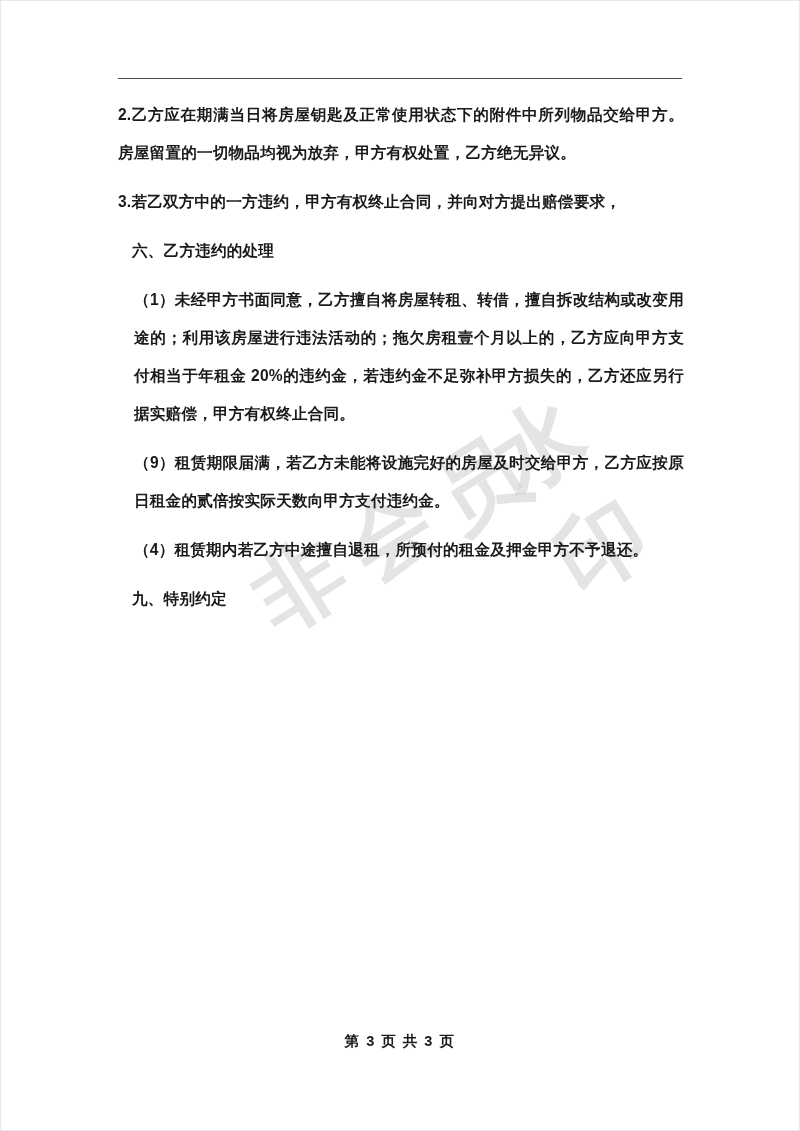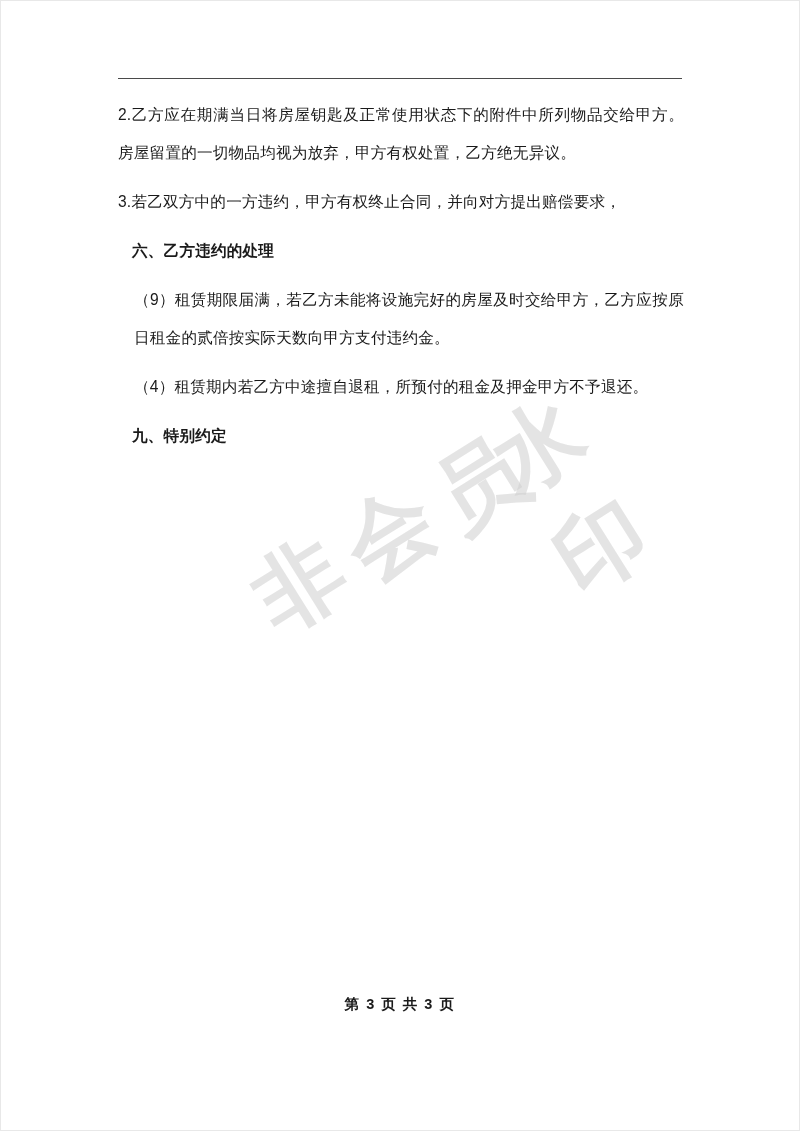--- a/index.html
+++ b/index.html
@@ -42,37 +42,37 @@
     top: 96px;
     width: 566px;
   }
   p {
     margin: 0 0 11px 0;
     font-size: 15.6px;
     line-height: 38px;
     color: #1a1a1a;
     text-align: justify;
     letter-spacing: 0.2px;
-    font-weight: 400;
+    font-weight: 700;
   }
   p.indent {
     text-indent: 0;
     padding-left: 16px;
   }
   p.heading {
     padding-left: 14px;
     font-weight: 700;
   }
   p.tight {
     margin-bottom: 4px;
   }
   .footer {
     position: absolute;
     left: 0;
-    top: 995px;
+    top: 1032px;
     width: 800px;
     text-align: center;
     font-size: 14.5px;
     font-weight: bold;
     color: #1a1a1a;
     letter-spacing: 1.5px;
   }
   
   .watermark {
     position: absolute;
@@ -107,19 +107,20 @@
     <span class="wm1">非</span>
     <span class="wm2">会</span>
     <span class="wm3">员</span>
     <span class="wm4">水印</span>
   </div>
 
   <div class="content">
     <p>2.乙方应在期满当日将房屋钥匙及正常使用状态下的附件中所列物品交给甲方。房屋留置的一切物品均视为放弃，甲方有权处置，乙方绝无异议。</p>
     <p>3.若乙双方中的一方违约，甲方有权终止合同，并向对方提出赔偿要求，</p>
     <p class="heading">六、乙方违约的处理</p>
+    <p class="indent">（1）未经甲方书面同意，乙方擅自将房屋转租、转借，擅自拆改结构或改变用途的；利用该房屋进行违法活动的；拖欠房租壹个月以上的，乙方应向甲方支付相当于年租金 20%的违约金，若违约金不足弥补甲方损失的，乙方还应另行据实赔偿，甲方有权终止合同。</p>
     <p class="indent">（9）租赁期限届满，若乙方未能将设施完好的房屋及时交给甲方，乙方应按原日租金的贰倍按实际天数向甲方支付违约金。</p>
     <p class="indent">（4）租赁期内若乙方中途擅自退租，所预付的租金及押金甲方不予退还。</p>
     <p class="heading">九、特别约定</p>
   </div>
 
   <div class="footer">第 3 页 共 3 页</div>
 </div>
 
 </body></html>

